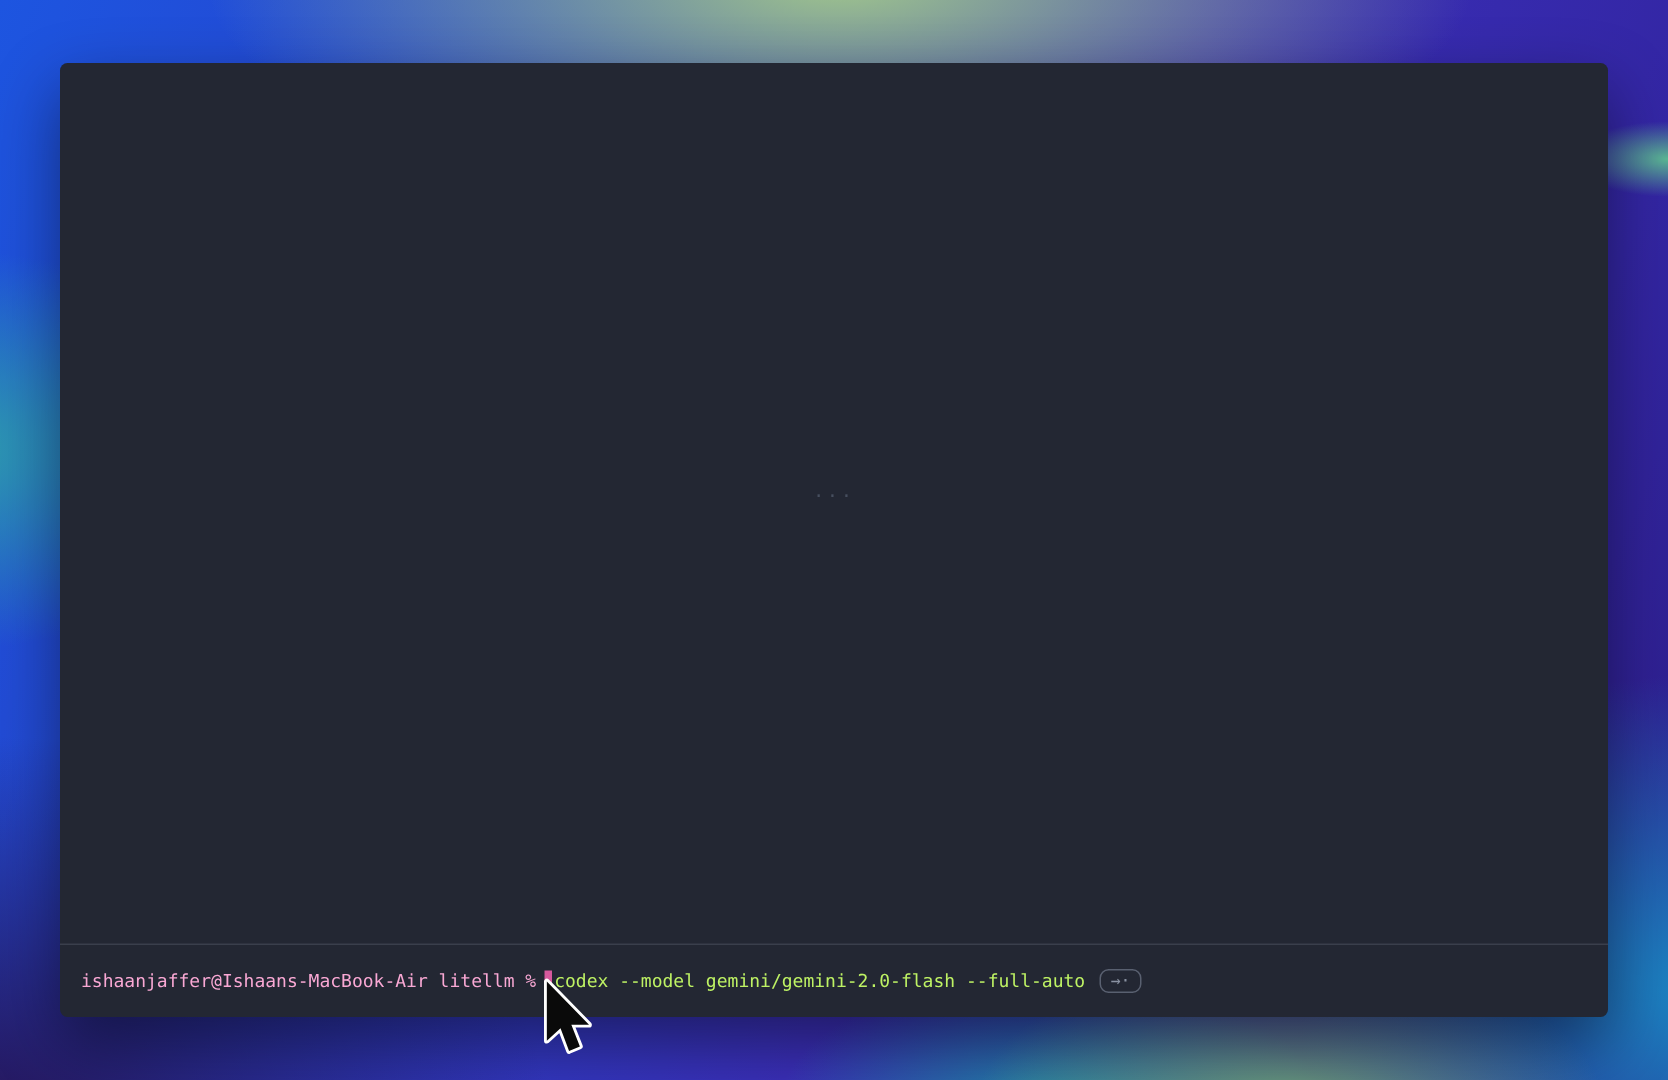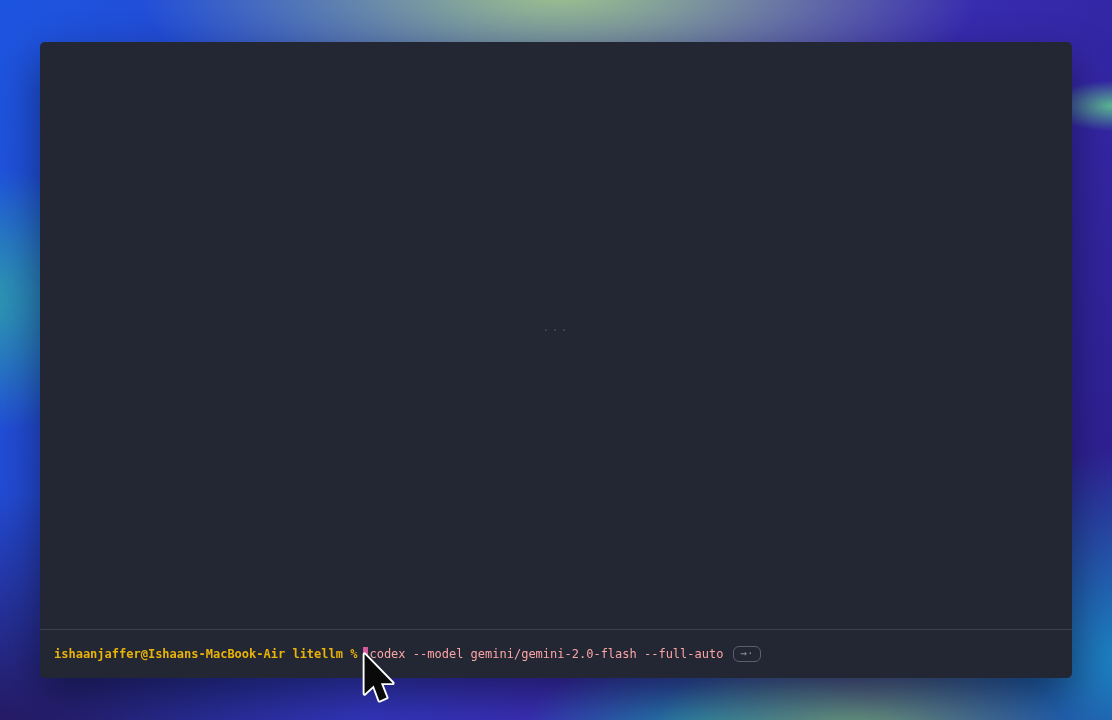--- a/index.html
+++ b/index.html
@@ -68,36 +68,36 @@
     bottom: 0;
     height: 48px;
     display: flex;
     align-items: center;
     padding: 0 14px;
     font-size: 12px;
     white-space: pre;
   }
 
   .shell-prompt {
-    color: #eab308;
-    font-weight: bold;
+    color: #f9a8d4;
+    font-weight: normal;
   }
 
   .text-caret {
     display: inline-block;
     width: 5px;
     height: 15px;
     background: #d6599d;
     margin-left: 6px;
     margin-right: 1px;
     flex: 0 0 auto;
   }
 
   .command-suggestion {
-    color: #fca5a5;
+    color: #bef264;
   }
 
   .tab-hint-badge {
     margin-left: 10px;
     border: 1px solid #596070;
     border-radius: 6px;
     padding: 0 6px;
     height: 16px;
     line-height: 14px;
     font-size: 11px;

